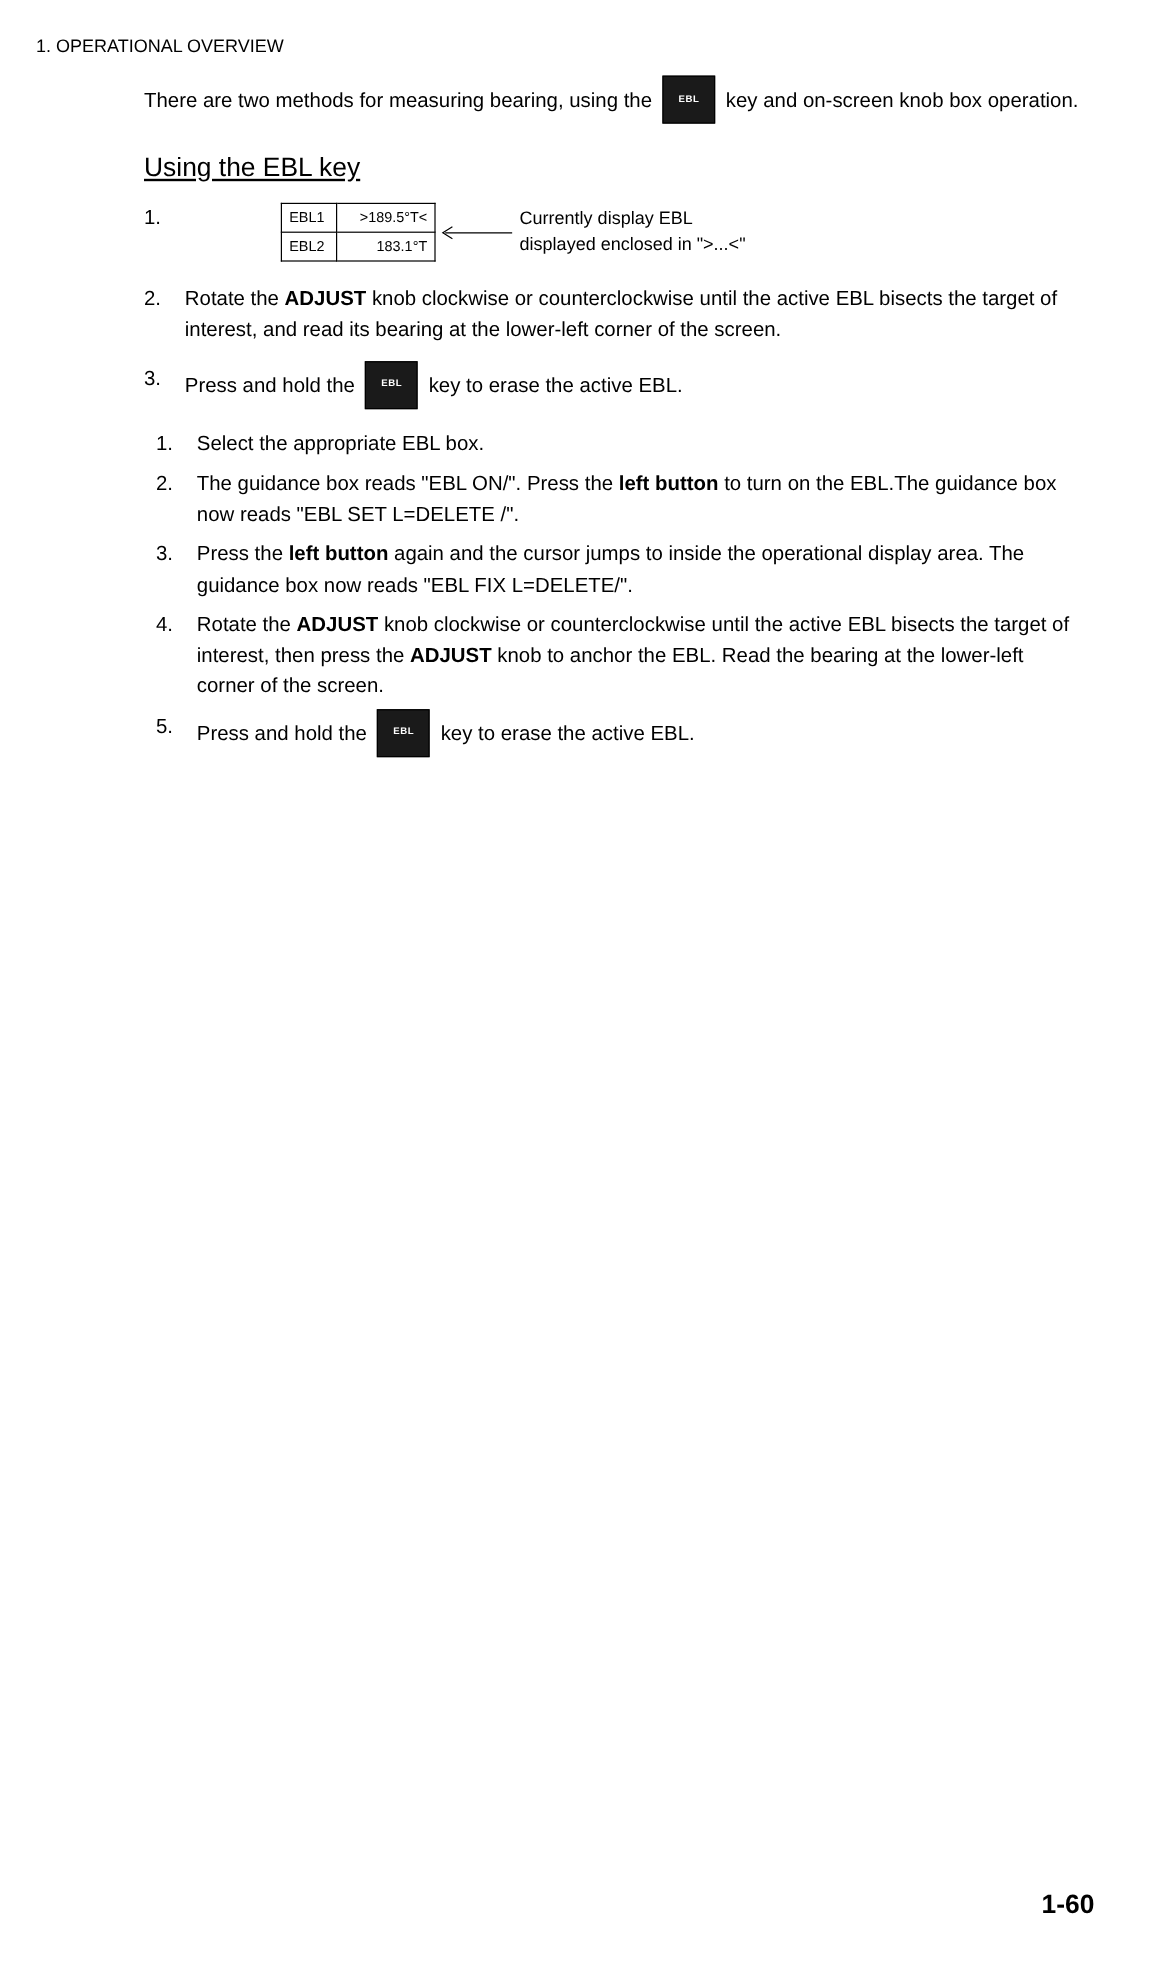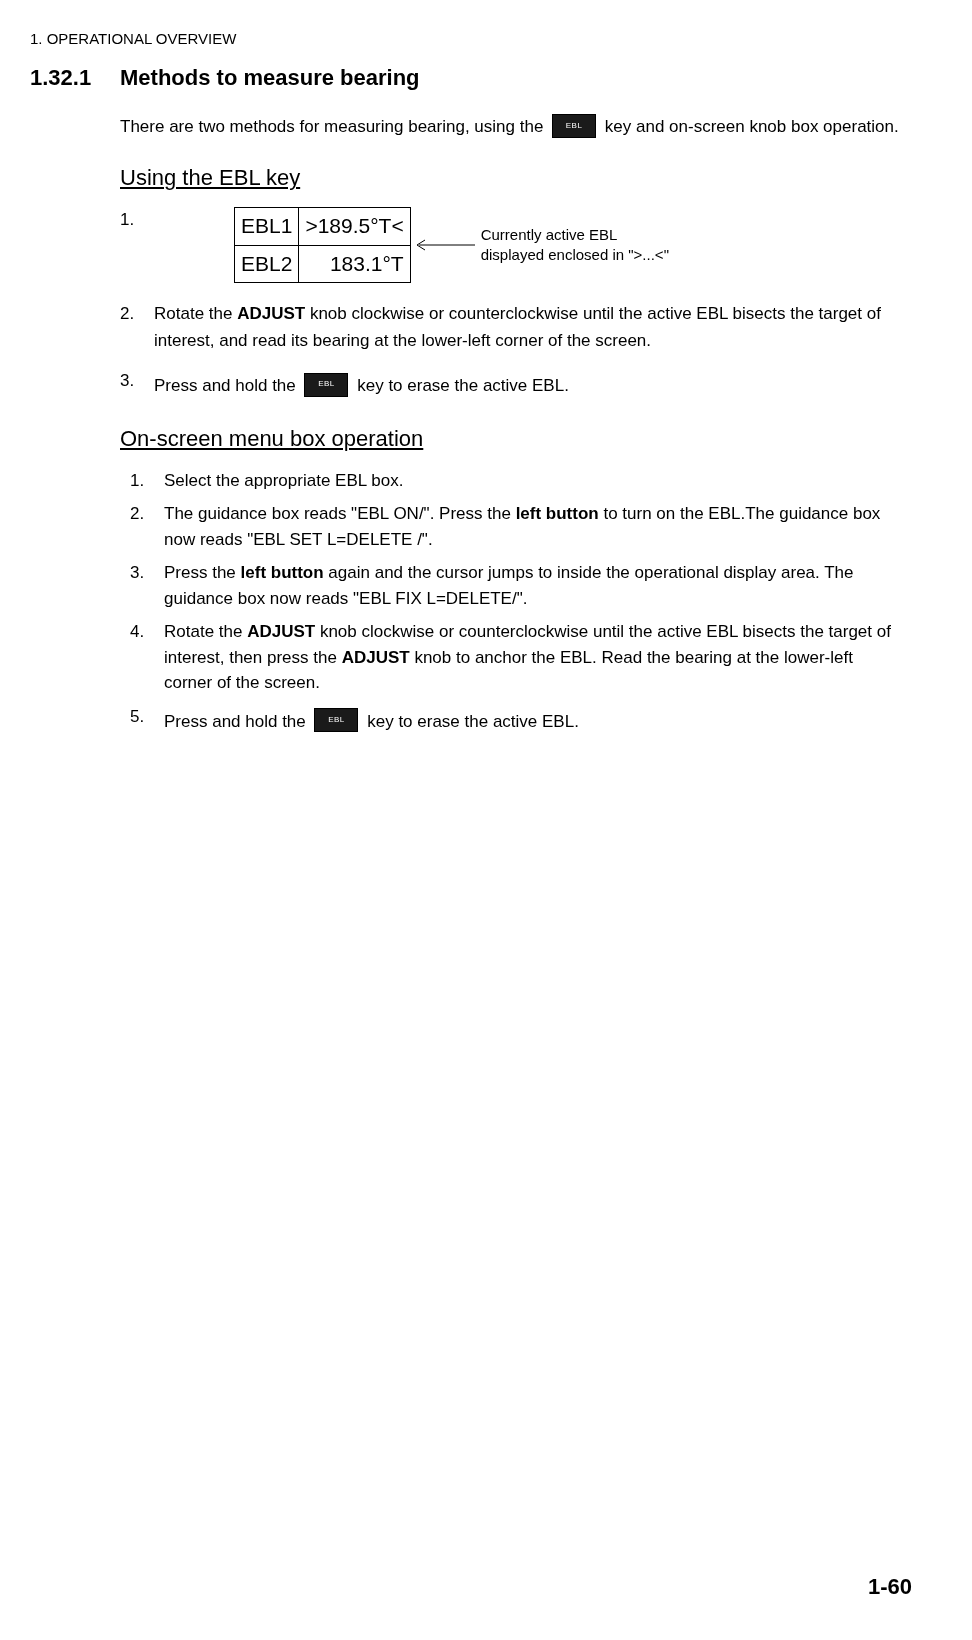--- a/index.html
+++ b/index.html
@@ -71,39 +71,39 @@
     left: 0;
     top: 0;
   }
   .ebl-key {
     display: inline-flex;
     align-items: center;
     justify-content: center;
     background: #1a1a1a;
     color: #fff;
     font-size: 8px;
-    font-weight: normal;
+    font-weight: bold;
     letter-spacing: 0.5px;
     width: 44px;
-    height: 24px;
+    height: 40px;
     border: 1px solid #000;
     vertical-align: middle;
     margin: 0 4px;
     position: relative;
     top: -2px;
   }
   .step-line { line-height: 2.1; }
   .figure-block {
     display: flex;
     align-items: center;
     margin: 12px 0 18px 80px;
   }
   .ebl-table {
     border-collapse: collapse;
-    font-size: 21px;
+    font-size: 12px;
   }
   .ebl-table td {
     border: 1px solid #000;
     padding: 2px 6px;
     height: 24px;
   }
   .ebl-table td.label { width: 46px; }
   .ebl-table td.val { width: 82px; text-align: right; }
   .arrow-svg {
     margin: 0 6px 0 2px;
@@ -140,24 +140,20 @@
     font-size: 22px;
     font-weight: bold;
   }
 </style>
 </head>
 <body>
 
 <div class="page">
   <div class="header-line">1.  OPERATIONAL OVERVIEW</div>
 
-  <div class="section-row">
-    <div class="section-number">1.32.1</div>
-    <div class="section-title">Methods to measure bearing</div>
-  </div>
 
   <div class="body-indent">
     <div class="intro">
       <span>There are two methods for measuring bearing, using the </span>
       <span class="ebl-key">EBL</span>
       <span> key and on-screen knob box operation.</span>
     </div>
 
     <div class="sub-heading">Using the EBL key</div>
 
@@ -175,40 +171,39 @@
               <td class="label">EBL2</td>
               <td class="val">183.1°T</td>
             </tr>
           </tbody>
             </table>
           <svg class="arrow-svg" width="62" height="14" viewBox="0 0 62 14">
             <line x1="6" y1="7" x2="62" y2="7" stroke="#000" stroke-width="1"></line>
             <polyline points="12,2 4,7 12,12" fill="none" stroke="#000" stroke-width="1"></polyline>
           </svg>
           <div class="callout">
-            <span>Currently active EBL</span><br>
+            <span>Currently display EBL</span><br>
             <span>displayed enclosed in "&gt;...&lt;"</span>
           </div>
         </div>
       </li>
 
       <li>
         <span>Rotate the </span><b>ADJUST</b><span> knob clockwise or counterclockwise until the active EBL bisects the target of interest, and read its bearing at the lower-left corner of the screen.</span>
       </li>
 
       <li>
         <span class="step-line">
           <span>Press and hold the </span>
           <span class="ebl-key">EBL</span>
           <span> key to erase the active EBL.</span>
         </span>
       </li>
     </ol>
 
-    <div class="sub-heading">On-screen menu box operation</div>
 
     <ol class="steps2">
       <li>Select the appropriate EBL box.</li>
       <li>
         <span>The guidance box reads "EBL ON/". Press the </span><b>left button</b><span> to turn on the EBL.The guidance box now reads "EBL SET L=DELETE /".</span>
       </li>
       <li>
         <span>Press the </span><b>left button</b><span> again and the cursor jumps to inside the operational display area. The guidance box now reads "EBL FIX L=DELETE/".</span>
       </li>
       <li>

